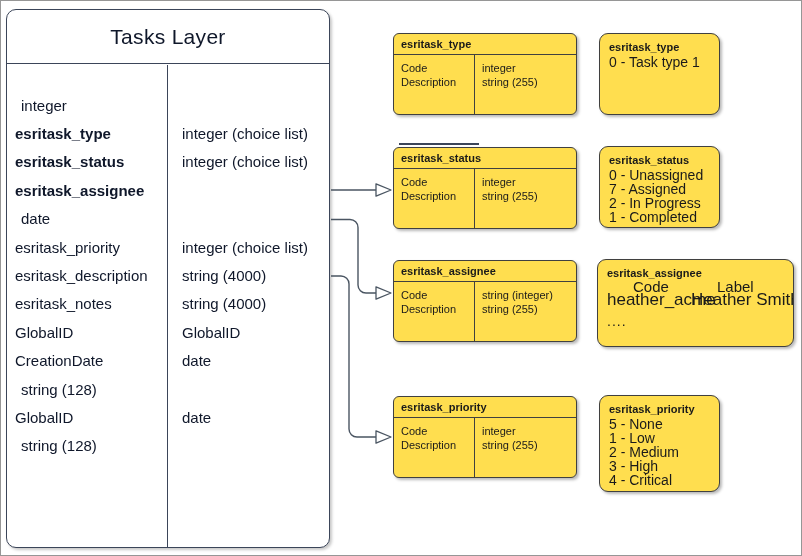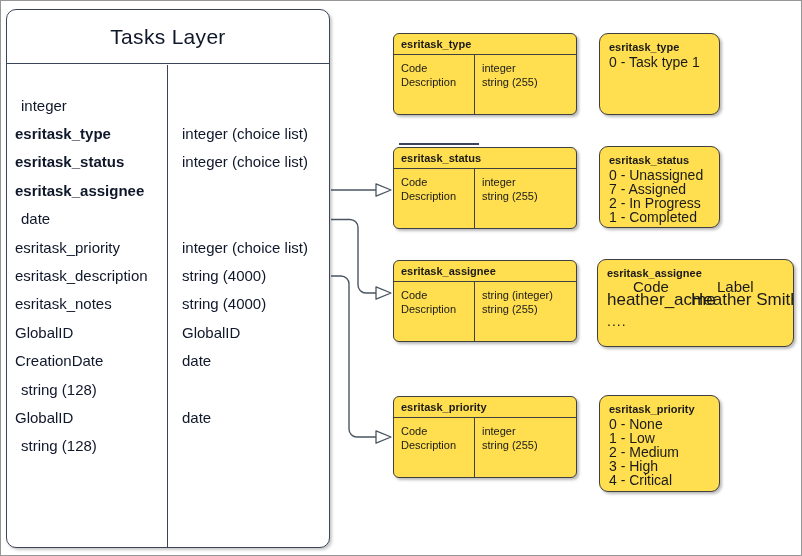--- a/index.html
+++ b/index.html
@@ -208,21 +208,21 @@
             <div class="cell">Description</div>
           </div>
           <div class="schema-col schema-col-types">
             <div class="cell">integer</div>
             <div class="cell">string (255)</div>
           </div>
         </div>
       </div>
       <div class="values-box pos-v3">
         <div class="v-title">esritask_priority</div>
-        <div class="v-item">0 - None</div>
+        <div class="v-item">5 - None</div>
         <div class="v-item">1 - Low</div>
         <div class="v-item">2 - Medium</div>
         <div class="v-item">3 - High</div>
         <div class="v-item">4 - Critical</div>
       </div>
     </div>
 
 </div>
 
 </body></html>

